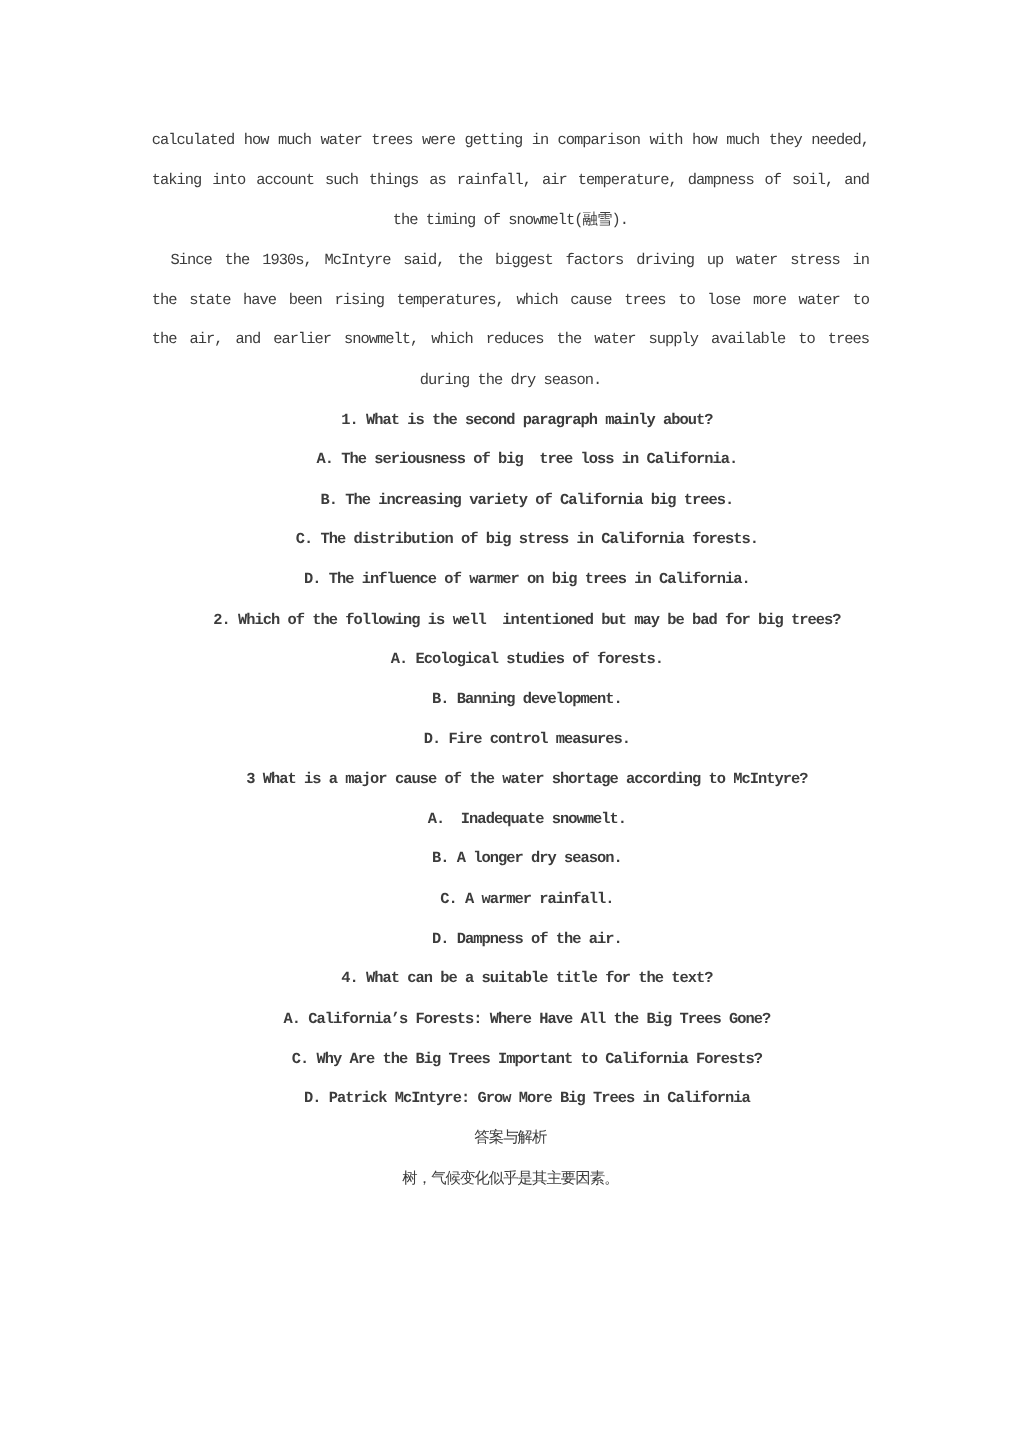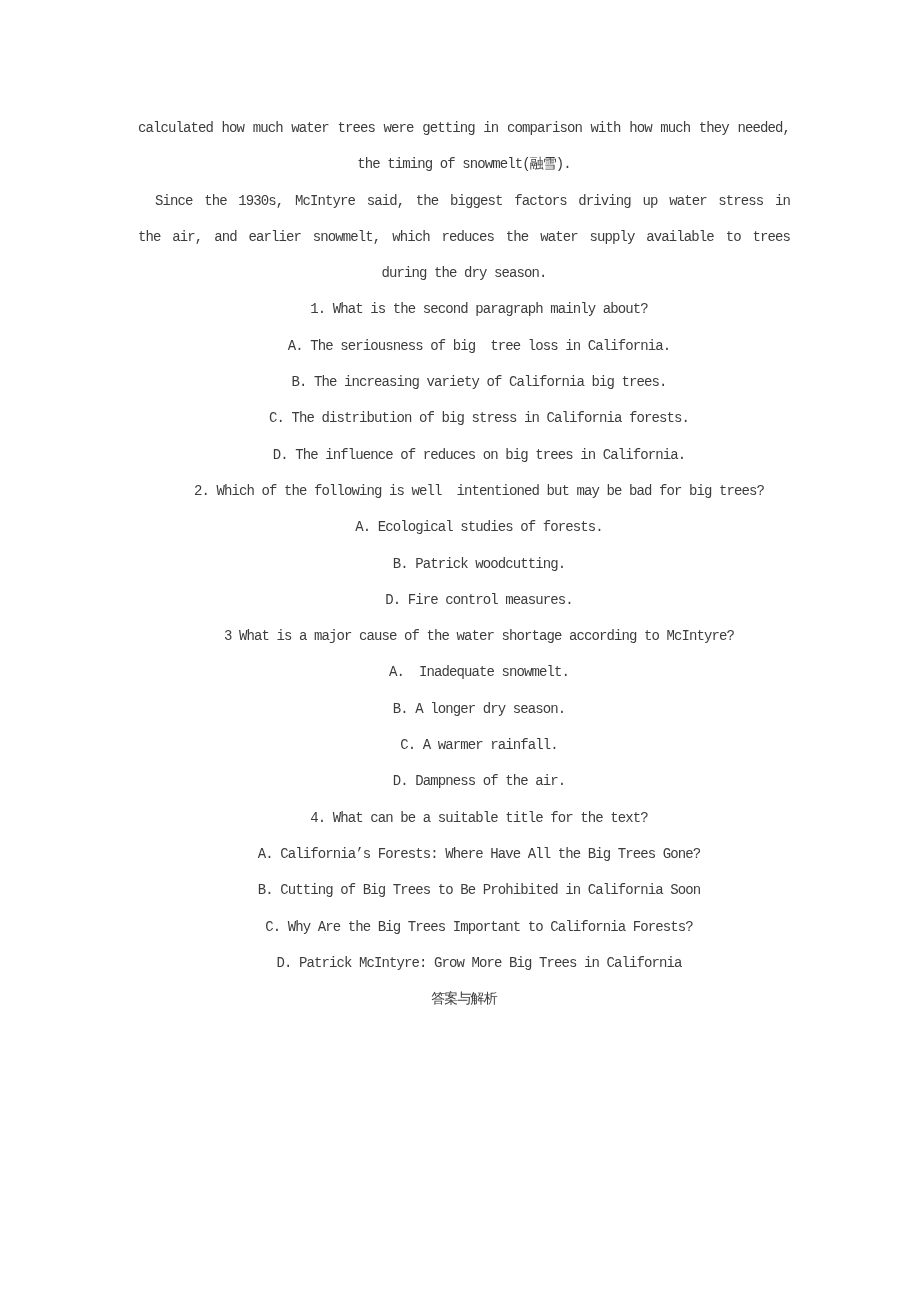--- a/index.html
+++ b/index.html
@@ -29,47 +29,49 @@
     height: 36.3px;
     line-height: 36.3px;
     text-align: center;
   }
   .fill {
     text-align: justify;
     text-align-last: justify;
   }
   .ind-para { text-indent: 17px; }
   .ind-cn  { text-indent: 26px; }
-  .ind-q   { padding-left: 30px; }
+  .ind-q   { padding-left: 30px; font-weight: bold; }
   .center  { text-align: center; }
 </style>
 </head>
 <body style="background: rgb(255, 255, 255);">
 
 <div class="page">
   <div class="doc" id="doc-root" style="color: rgb(60, 60, 60);">
       <div class="line fill">calculated how much water trees were getting in comparison with how much they needed,</div>
+      <div class="line fill">taking into account such things as rainfall, air temperature, dampness of soil, and</div>
       <div class="line">the timing of snowmelt(融雪).</div>
       <div class="line fill ind-para">Since the 1930s, McIntyre said, the biggest factors driving up water stress in</div>
+      <div class="line fill">the state have been rising temperatures, which cause trees to lose more water to</div>
       <div class="line fill">the air, and earlier snowmelt, which reduces the water supply available to trees</div>
       <div class="line">during the dry season.</div>
       <div class="line ind-q">1. What is the second paragraph mainly about?</div>
       <div class="line ind-q">A. The seriousness of big&nbsp; tree loss in California.</div>
       <div class="line ind-q">B. The increasing variety of California big trees.</div>
       <div class="line ind-q">C. The distribution of big stress in California forests.</div>
-      <div class="line ind-q">D. The influence of reduces on big trees in California.</div>
+      <div class="line ind-q">D. The influence of warmer on big trees in California.</div>
       <div class="line ind-q">2. Which of the following is well&nbsp; intentioned but may be bad for big trees?</div>
       <div class="line ind-q">A. Ecological studies of forests.</div>
-      <div class="line ind-q">B. Patrick woodcutting.</div>
+      <div class="line ind-q">B. Banning development.</div>
       <div class="line ind-q">D. Fire control measures.</div>
       <div class="line ind-q">3 What is a major cause of the water shortage according to McIntyre?</div>
       <div class="line ind-q">A.&nbsp; Inadequate snowmelt.</div>
       <div class="line ind-q">B. A longer dry season.</div>
       <div class="line ind-q">C. A warmer rainfall.</div>
       <div class="line ind-q">D. Dampness of the air.</div>
       <div class="line ind-q">4. What can be a suitable title for the text?</div>
       <div class="line ind-q">A. California’s Forests: Where Have All the Big Trees Gone?</div>
-      <div class="line ind-q">B. Cutting of Big Trees to Be Prohibited in California Soon</div>
       <div class="line ind-q">C. Why Are the Big Trees Important to California Forests?</div>
       <div class="line ind-q">D. Patrick McIntyre: Grow More Big Trees in California</div>
       <div class="line center">答案与解析</div>
+      <div class="line">树，气候变化似乎是其主要因素。</div>
     </div>
 </div>
 
 </body></html>

